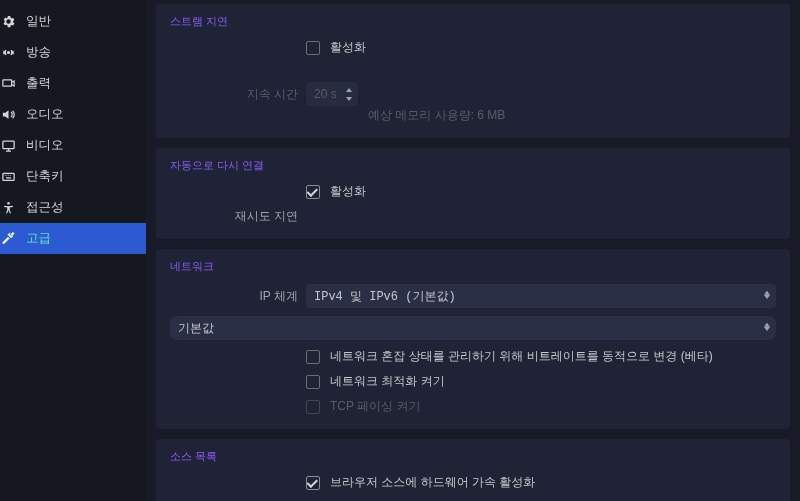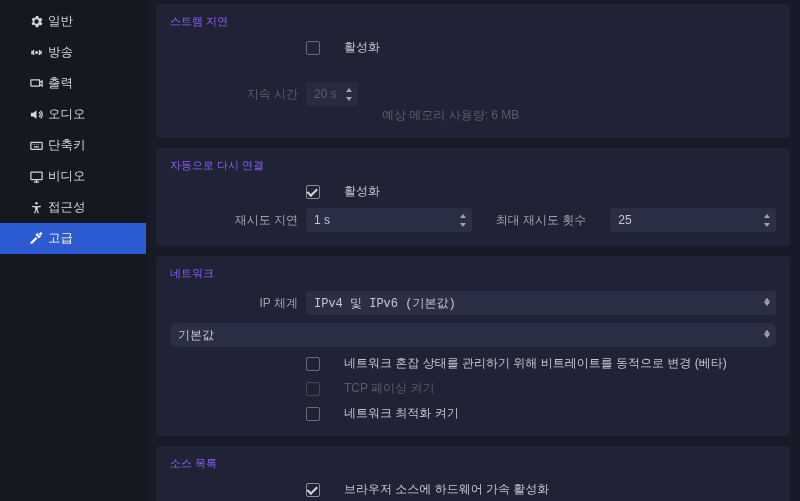--- a/index.html
+++ b/index.html
@@ -15,37 +15,37 @@
     }
     .sidebar {
       width: 146px;
       background: #15181f;
       padding-top: 6px;
       flex-shrink: 0;
     }
     .sidebar-item {
       display: flex;
       align-items: center;
-      gap: 4px;
-      padding: 7px 28px;
+      gap: 10px;
+      padding: 7px 0;
       color: #d5d6db;
       cursor: pointer;
       font-size: 12.5px;
     }
     .sidebar-item .icon {
       width: 16px;
       height: 16px;
       display: flex;
       align-items: center;
       justify-content: center;
       flex-shrink: 0;
     }
     .sidebar-item.active {
       background: #2c5ad0;
-      color: #fef9c3;
+      color: #5eead4;
     }
     .sidebar-item.active .icon svg { stroke: #fff; fill: #fff; }
     .main {
       flex: 1;
       overflow-y: auto;
       background: #181b27;
       padding: 4px 10px 10px 10px;
     }
     .section {
       background: #1f2335;
@@ -69,21 +69,21 @@
       width: 128px;
       text-align: right;
       color: #a1a3ab;
       font-size: 12px;
       flex-shrink: 0;
     }
     .row-label.disabled { color: #5a5d68; }
     .row-body {
       display: flex;
       align-items: center;
-      gap: 24px;
+      gap: 10px;
       flex: 1;
     }
     .checkbox {
       width: 14px;
       height: 14px;
       border: 1px solid #6a6d78;
       border-radius: 2px;
       background: transparent;
       display: inline-flex;
       align-items: center;
@@ -176,34 +176,34 @@
       <svg viewBox="0 0 24 24" width="15" height="15" fill="#d5d6db">
           <path d="M3 9v6h4l5 4V5L7 9z"></path>
           <path fill="none" stroke="#d5d6db" stroke-width="2" d="M16 8a5 5 0 0 1 0 8M18.5 6a8 8 0 0 1 0 12"></path>
         </svg>
     </span>
     <span>오디오</span>
   </div>
   <div class="sidebar-item">
     <span class="icon">
       <svg viewBox="0 0 24 24" width="15" height="15" fill="none" stroke="#d5d6db" stroke-width="2">
+          <rect x="3" y="5" width="18" height="12" rx="1"></rect>
+          <path d="M8 21h8M12 17v4"></path>
+        </svg>
+    </span>
+    <span>비디오</span>
+  </div>
+  <div class="sidebar-item">
+    <span class="icon">
+      <svg viewBox="0 0 24 24" width="15" height="15" fill="none" stroke="#d5d6db" stroke-width="2">
           <rect x="3" y="7" width="18" height="11" rx="1"></rect>
           <path d="M6 10h1M9 10h1M12 10h1M15 10h1M8 14h8"></path>
         </svg>
     </span>
     <span>단축키</span>
-  </div>
-  <div class="sidebar-item">
-    <span class="icon">
-      <svg viewBox="0 0 24 24" width="15" height="15" fill="none" stroke="#d5d6db" stroke-width="2">
-          <rect x="3" y="5" width="18" height="12" rx="1"></rect>
-          <path d="M8 21h8M12 17v4"></path>
-        </svg>
-    </span>
-    <span>비디오</span>
   </div>
   <div class="sidebar-item">
     <span class="icon">
       <svg viewBox="0 0 24 24" width="15" height="15" fill="#d5d6db">
           <circle cx="12" cy="5" r="2"></circle>
           <path d="M5 9l7 1 7-1v2l-5 1v4l2 5h-2l-2-5-2 5H8l2-5v-4L5 11z"></path>
         </svg>
     </span>
     <span>접근성</span>
   </div>
@@ -247,37 +247,20 @@
     <div class="section-title">자동으로 다시 연결</div>
     <div class="row">
       <div class="row-label"></div>
       <div class="row-body">
         <span class="checkbox checked"></span>
         <span class="check-label">활성화</span>
       </div>
     </div>
     <div class="row">
       <div class="row-label">재시도 지연</div>
-      <div class="row-body" style="flex:1;">
-        <div class="spinbox" style="flex:1;">
-          <span>1 s</span>
-          <div class="spin-buttons">
-              <div class="spin-up"></div>
-              <div class="spin-down"></div>
-            </div>
-        </div>
-        <span class="n-label">최대 재시도 횟수</span>
-        <div class="spinbox" style="flex:1;">
-          <span>25</span>
-          <div class="spin-buttons">
-              <div class="spin-up"></div>
-              <div class="spin-down"></div>
-            </div>
-        </div>
-      </div>
     </div>
   </div>
 
   <div class="section">
     <div class="section-title">네트워크</div>
     <div class="row">
       <div class="row-label">IP 체계</div>
       <div class="select" style="flex:1;font-family:Liberation Mono, monospace;">
         <span>IPv4 및 IPv6 (기본값)</span>
       </div>
@@ -290,31 +273,31 @@
     <div class="row">
       <div class="row-label"></div>
       <div class="row-body">
         <span class="checkbox"></span>
         <span class="check-label">네트워크 혼잡 상태를 관리하기 위해 비트레이트를 동적으로 변경 (베타)</span>
       </div>
     </div>
     <div class="row">
       <div class="row-label"></div>
       <div class="row-body">
+        <span class="checkbox"></span>
+        <span class="check-label">네트워크 최적화 켜기</span>
+      </div>
+    </div>
+    <div class="row">
+      <div class="row-label"></div>
+      <div class="row-body">
         <span class="checkbox disabled"></span>
         <span class="check-label disabled">TCP 페이싱 켜기</span>
       </div>
     </div>
-    <div class="row">
-      <div class="row-label"></div>
-      <div class="row-body">
-        <span class="checkbox"></span>
-        <span class="check-label">네트워크 최적화 켜기</span>
-      </div>
-    </div>
   </div>
 
   <div class="section">
     <div class="section-title">소스 목록</div>
     <div class="row">
       <div class="row-label"></div>
       <div class="row-body">
         <span class="checkbox checked"></span>
         <span class="check-label">브라우저 소스에 하드웨어 가속 활성화</span>
       </div>

